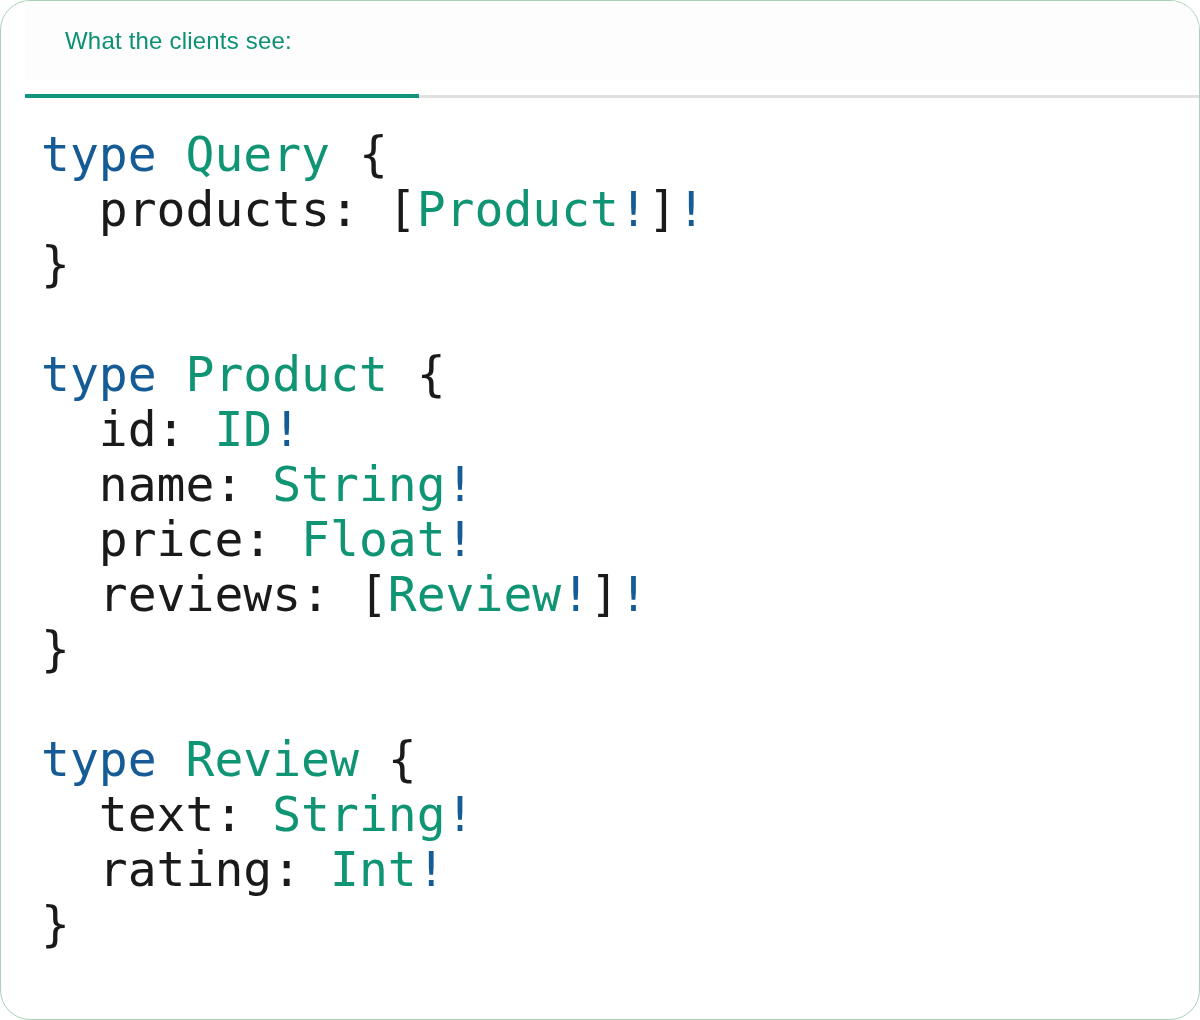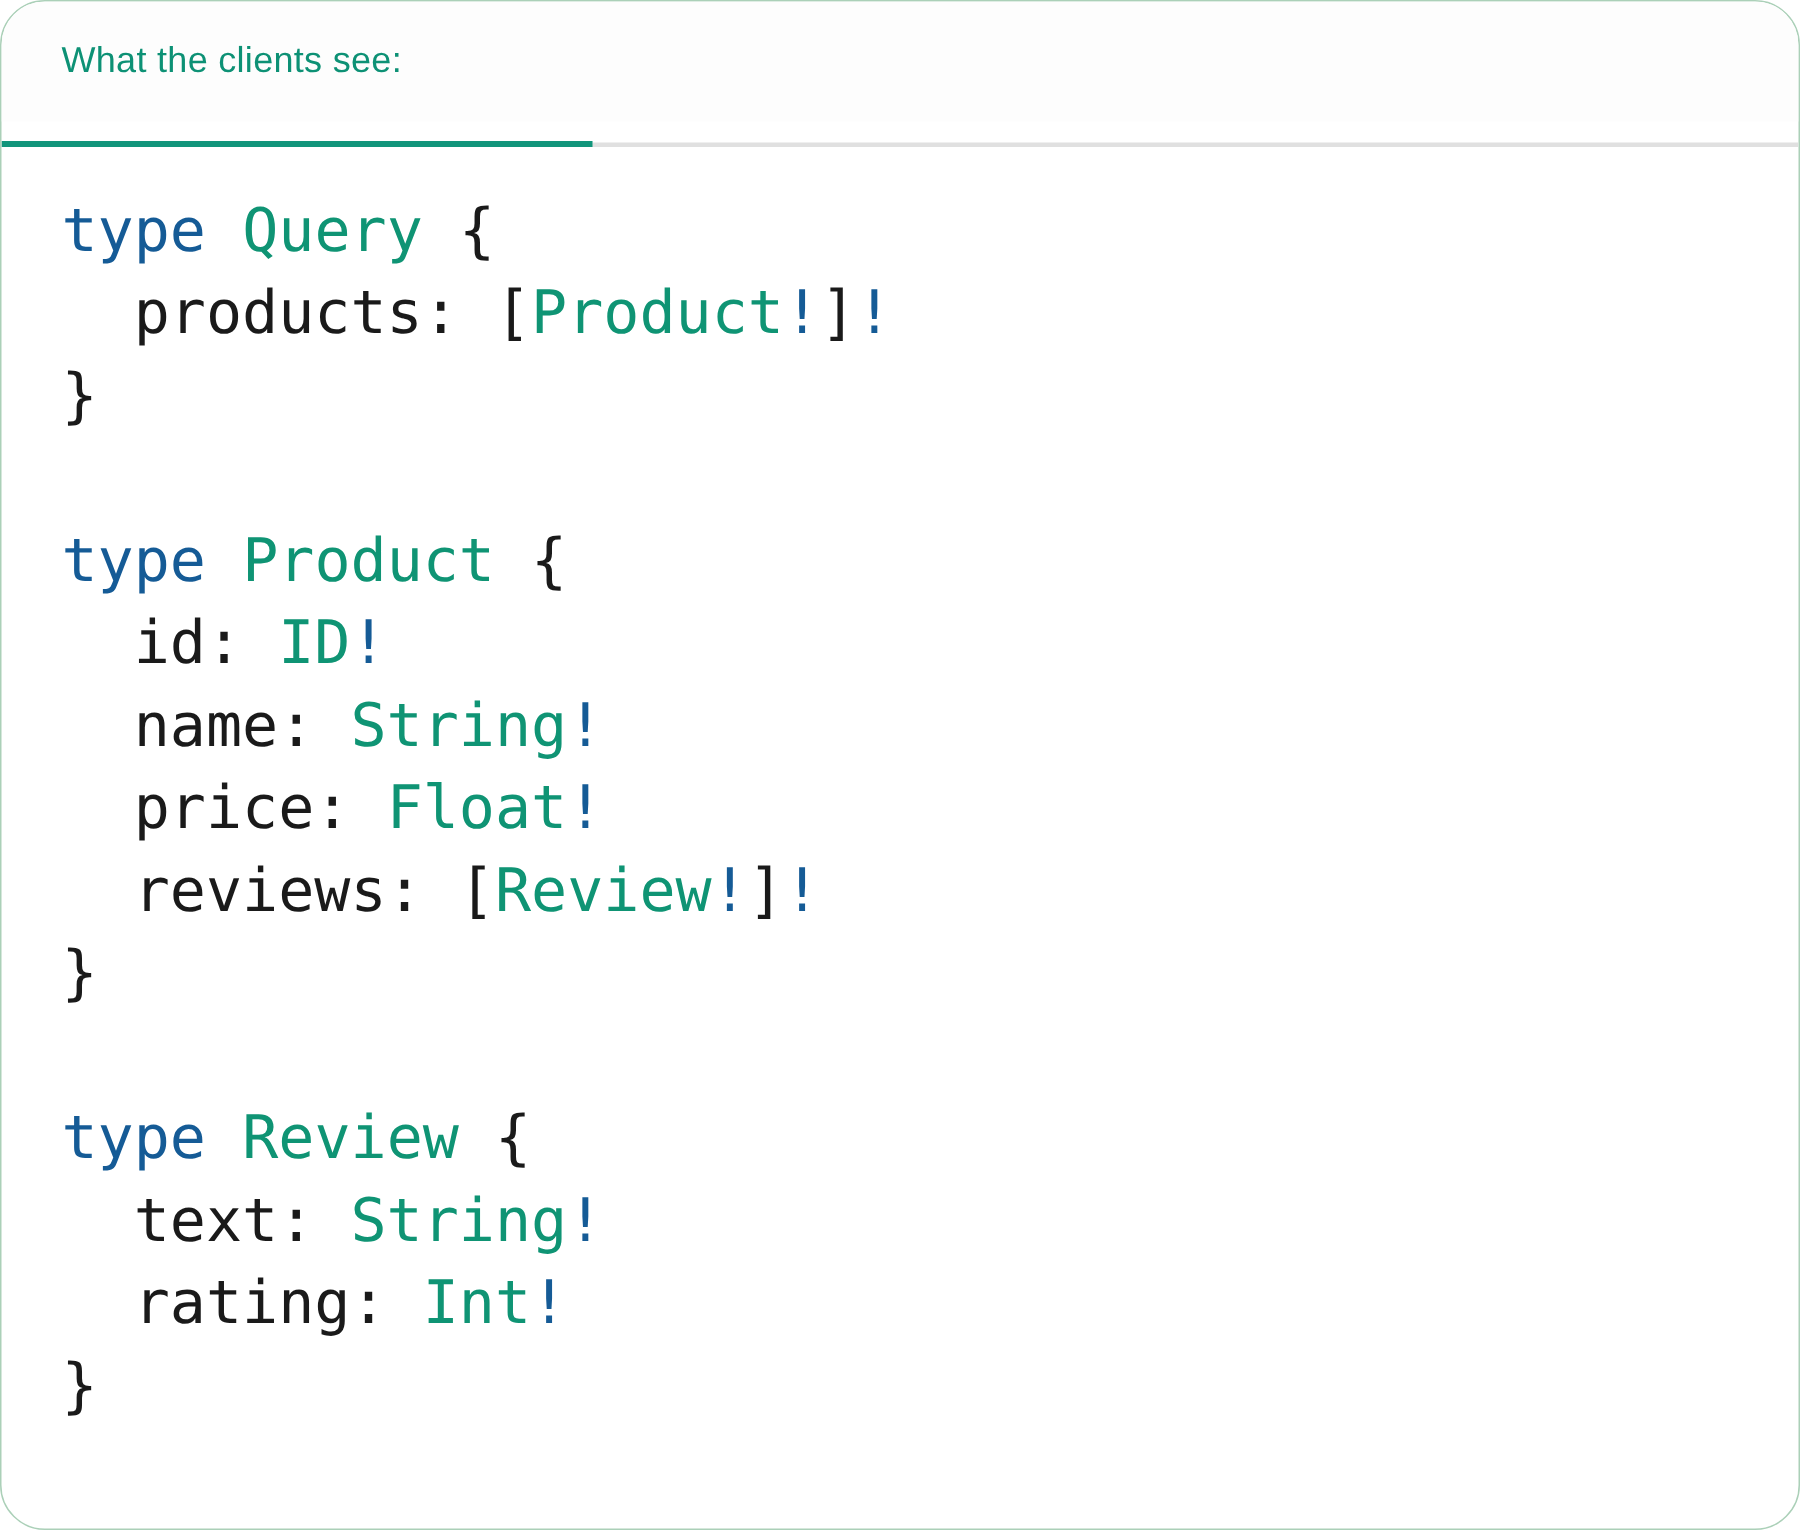--- a/index.html
+++ b/index.html
@@ -25,20 +25,21 @@
     background: var(--card-bg);
     border: 1px solid var(--card-border);
     border-radius: 30px;
     overflow: hidden;
     position: relative;
   }
   .tabbar {
     position: relative;
     height: 80px;
     background: #fdfdfd;
+    margin-left: 24px;
   }
   .tab {
     display: inline-flex;
     align-items: center;
     height: 100%;
     padding: 0 0 0 40px;
     cursor: pointer;
     background: transparent;
     border: none;
   }
@@ -61,21 +62,21 @@
     left: 0;
     top: 93px;
     width: 394px;
     height: 4px;
     background: var(--underline);
     z-index: 1;
   }
   .code {
     padding: 46px 44px 0 40px;
     font-family: "DejaVu Sans Mono", "Liberation Mono", monospace;
-    font-size: 40px;
+    font-size: 48px;
     line-height: 55px;
     color: var(--code-text);
     white-space: pre;
   }
   .code-line { height: 55px; }
   .tok-k { color: var(--kw-blue); }
   .tok-t { color: var(--type-teal); }
   .tok-p { color: var(--code-text); }
 </style>
 </head>

